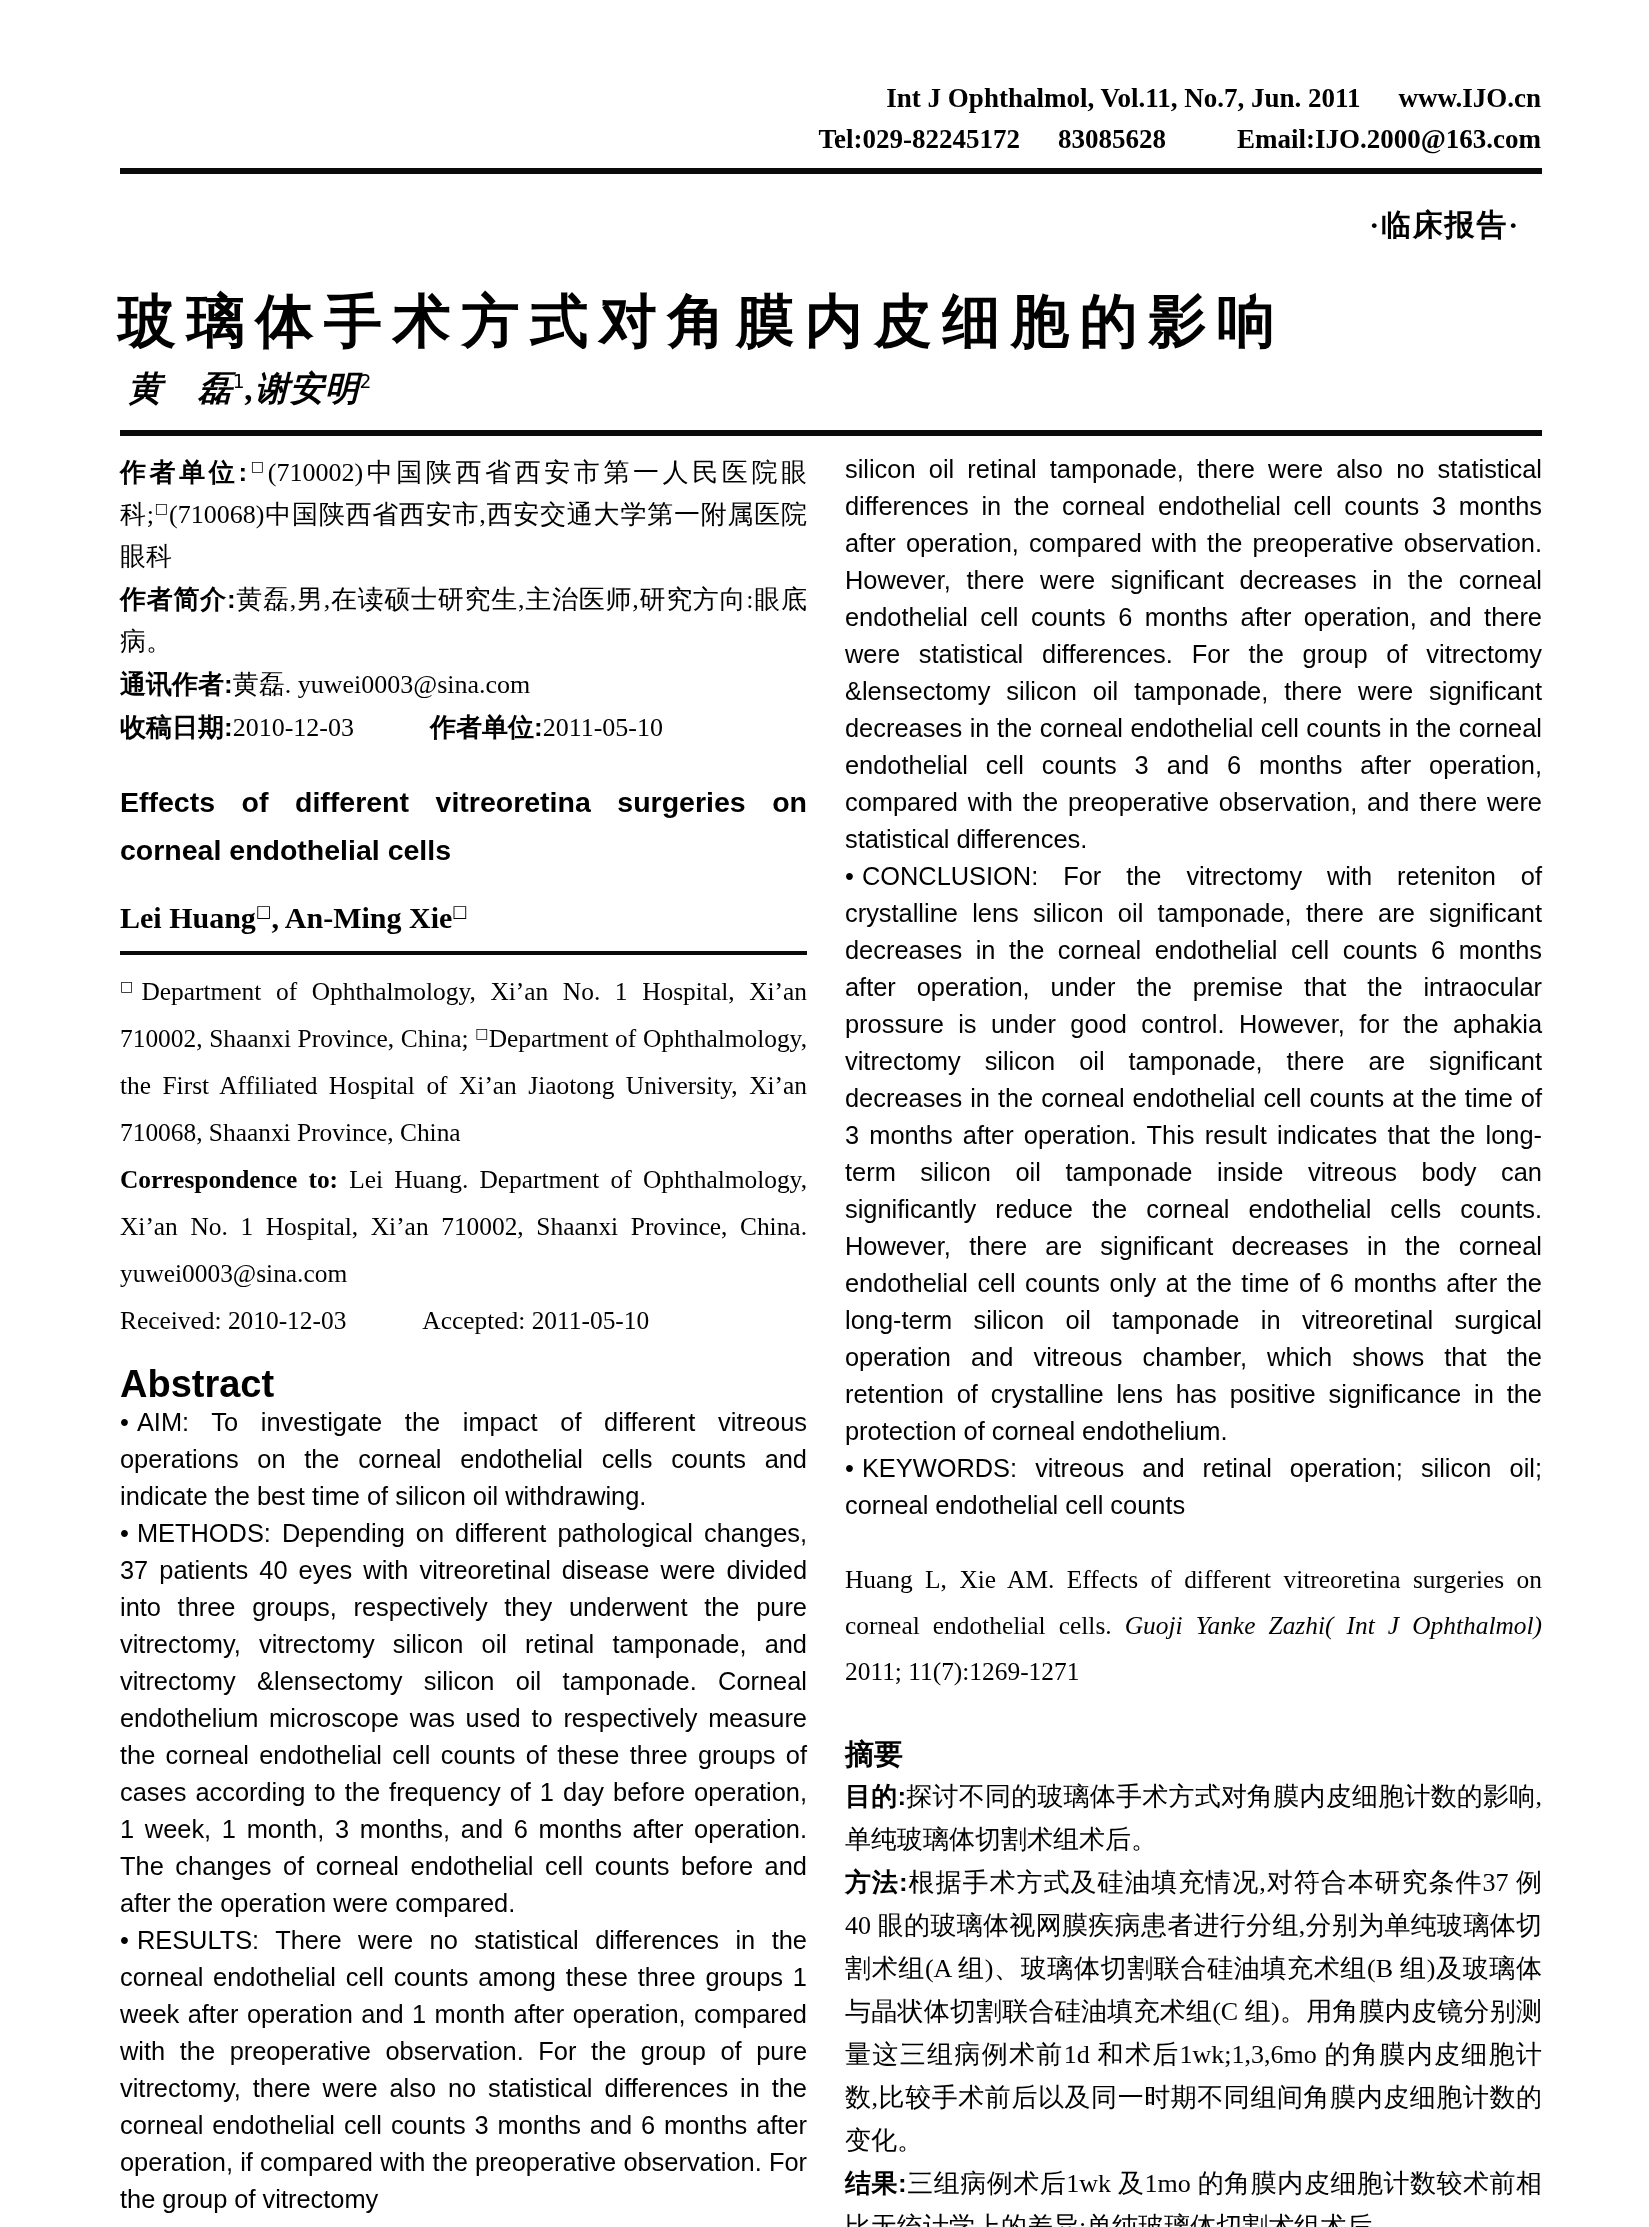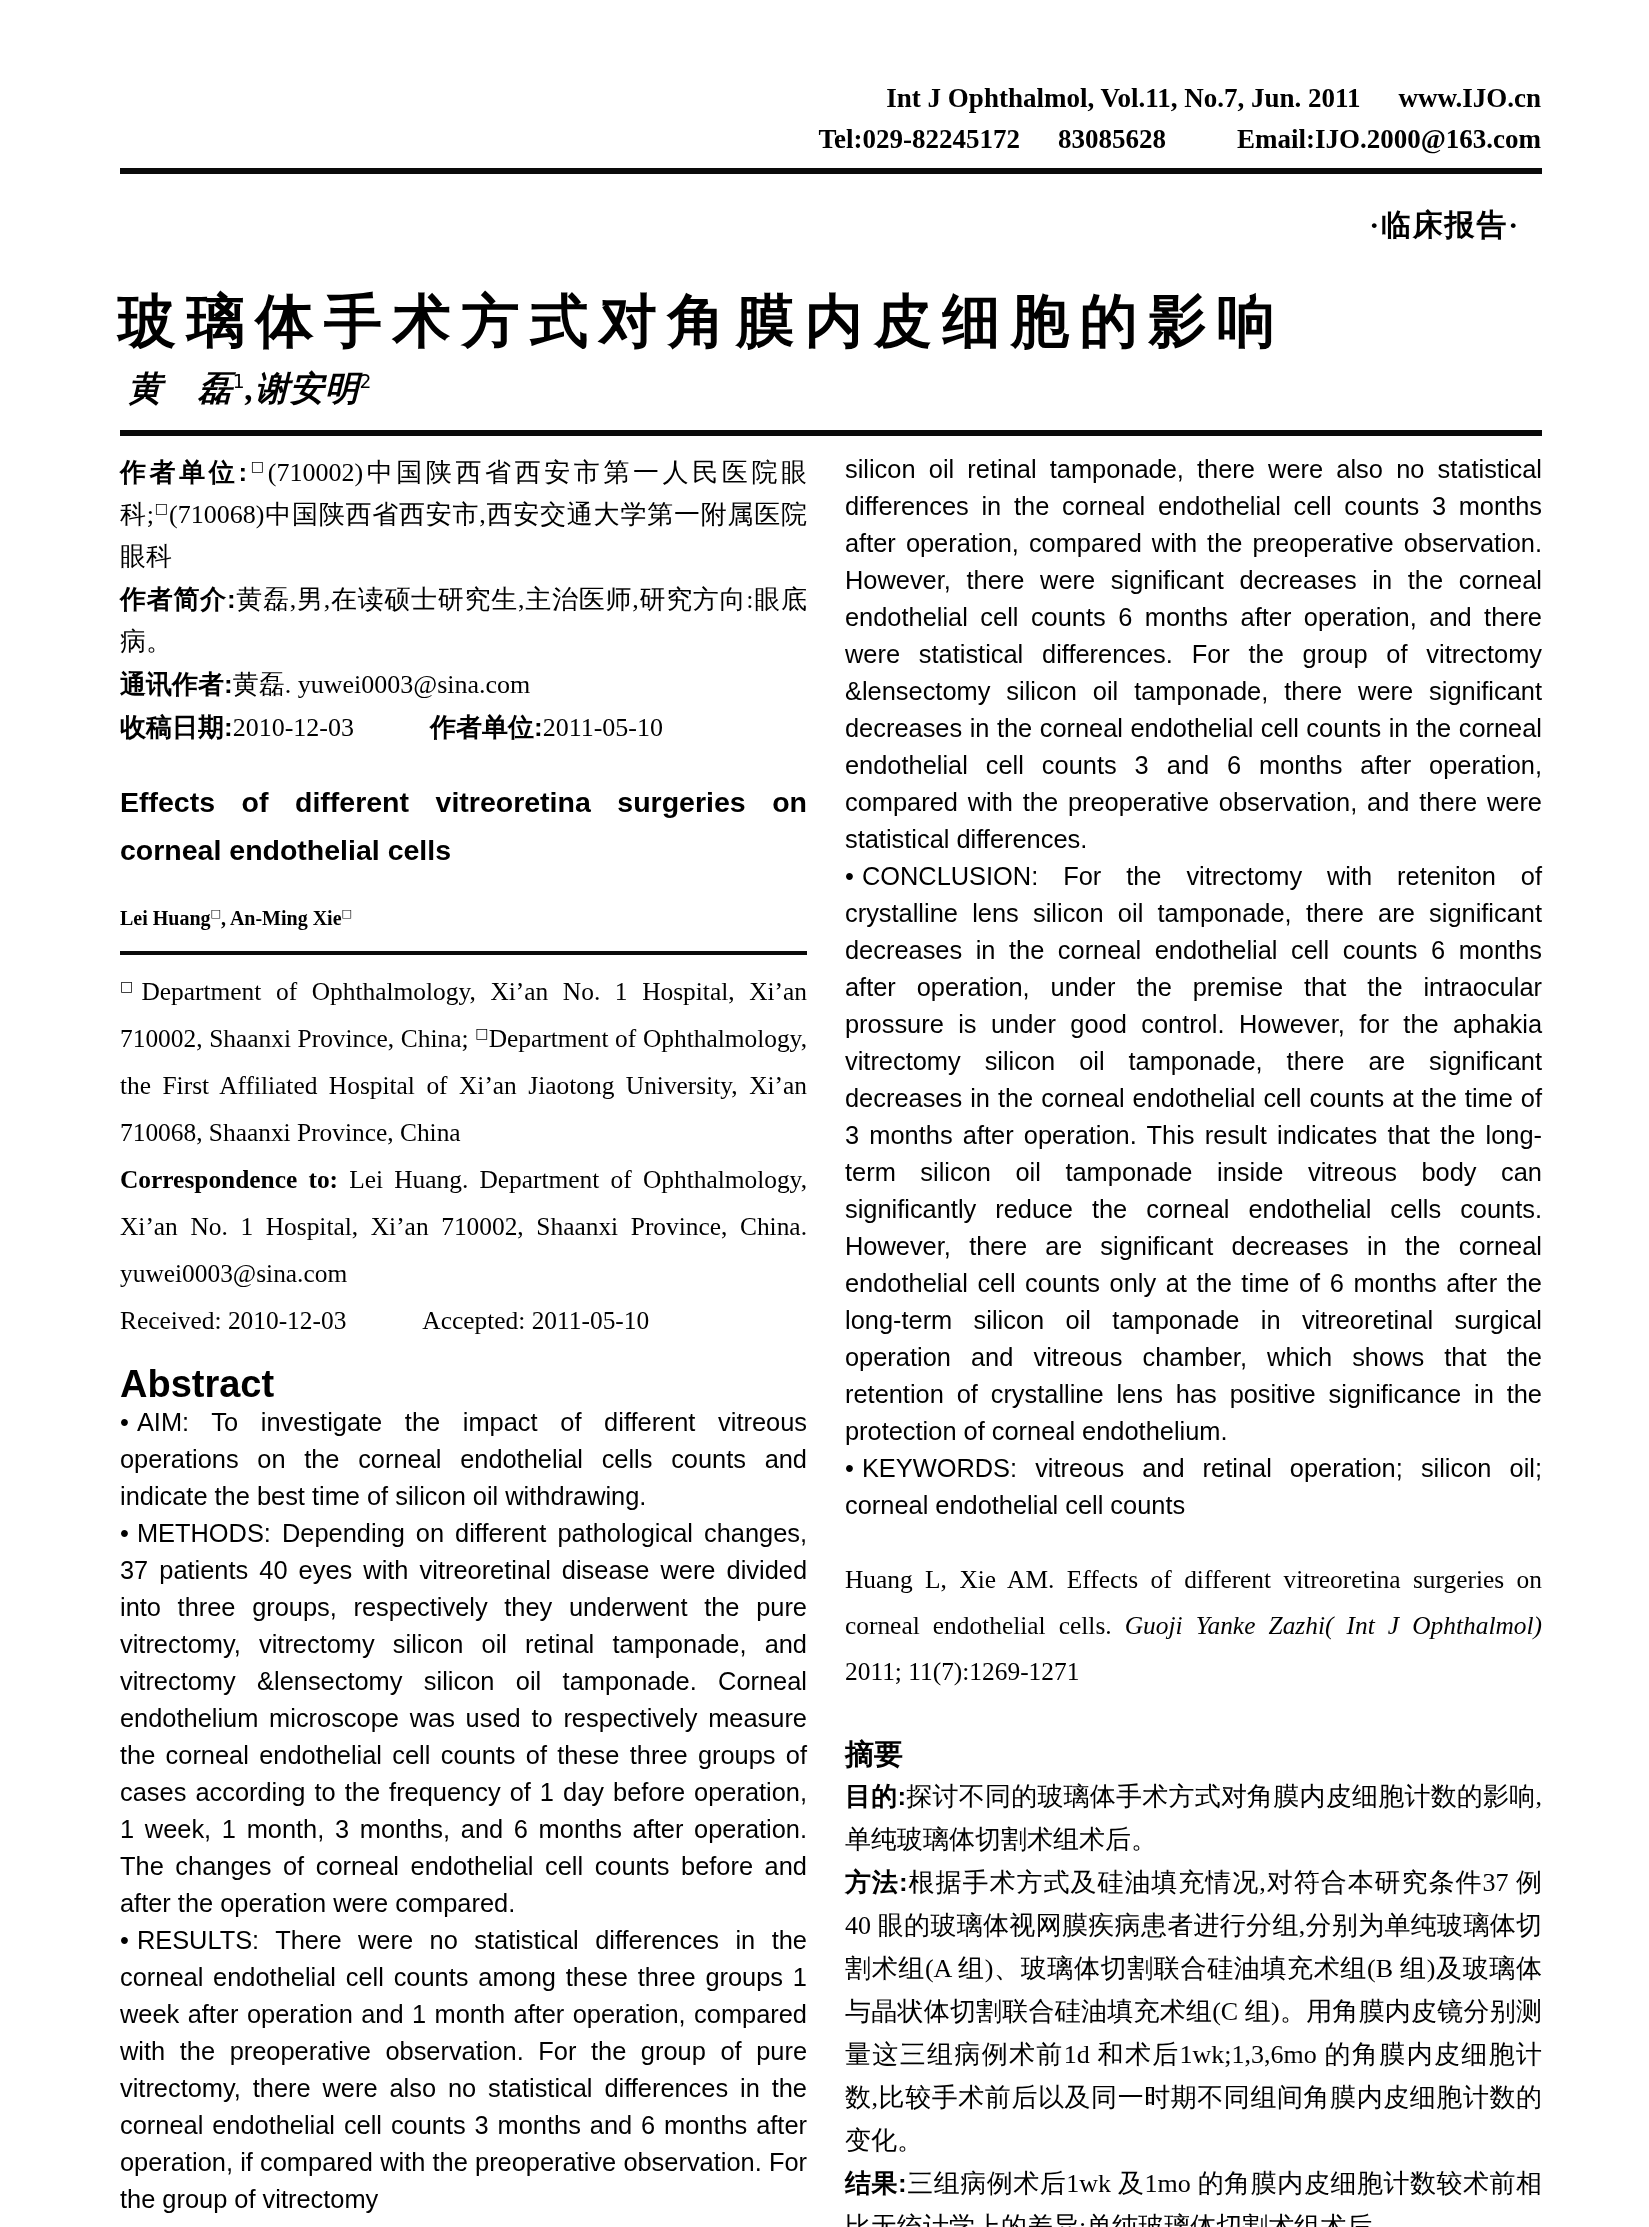--- a/index.html
+++ b/index.html
@@ -68,21 +68,21 @@
 
   .en-title {
     margin-top:29px;
     font-family:"Liberation Sans", sans-serif;
     font-weight:bold; font-size:28.5px; line-height:48px;
     text-align:justify;
   }
   .authors-en {
     margin-top:26px;
     font-family:"Liberation Serif", serif;
-    font-weight:bold; font-size:20px; line-height:36px;
+    font-weight:bold; font-size:30px; line-height:36px;
   }
   .rule-en { height:3.6px; background:#0a0a0a; margin:15px 0 13.4px 0; }
 
   .affil {
     font-family:"Liberation Serif", serif;
     font-size:25.4px; line-height:47px; text-align:justify;
   }
   .affil .bold-label { font-weight:bold; }
 
   .abstract-heading {

